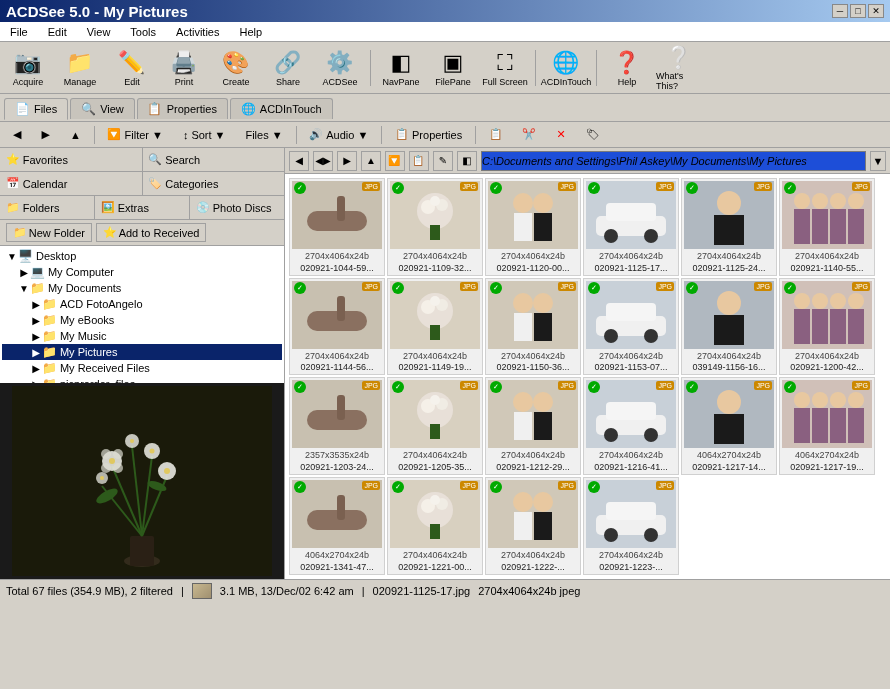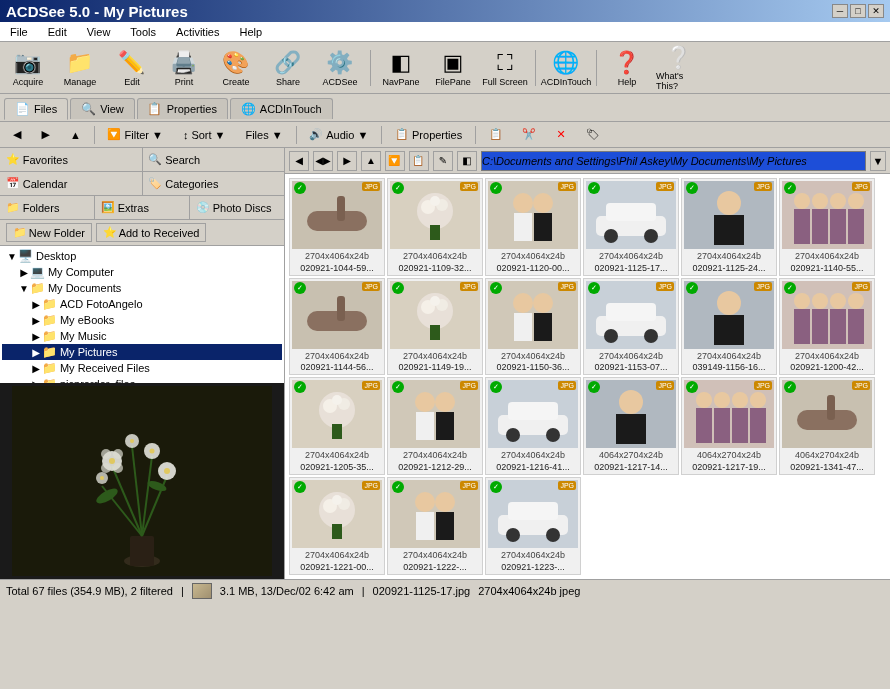--- a/index.html
+++ b/index.html
@@ -800,20 +800,33 @@
               <rect x="12" y="28" width="16" height="35" fill="#8a6080"></rect>
               <rect x="30" y="28" width="16" height="35" fill="#8a6080"></rect>
               <rect x="48" y="28" width="16" height="35" fill="#8a6080"></rect>
               <rect x="66" y="28" width="16" height="35" fill="#8a6080"></rect>
             </svg>
     </div>
     <div class="thumb-info">2704x4064x24b</div>
     <div class="thumb-name">020921-1200-42...</div>
   </div>
         <div class="thumb-item">
+    <div class="thumb-img" style="background: linear-gradient(135deg, #c8b090 0%, #a09070 100%);">
+      <div class="thumb-badge">✓</div>
+      <div class="thumb-badge-right">JPG</div>
+      <svg width="90" height="68" viewBox="0 0 90 68">
+              <rect width="90" height="68" fill="#c8c0b0"></rect>
+              <rect x="15" y="30" width="60" height="20" rx="10" fill="#8a7060"></rect>
+              <rect x="45" y="15" width="8" height="25" rx="3" fill="#7a6050"></rect>
+            </svg>
+    </div>
+    <div class="thumb-info">2357x3535x24b</div>
+    <div class="thumb-name">020921-1203-24...</div>
+  </div>
+        <div class="thumb-item">
     <div class="thumb-img" style="background: linear-gradient(135deg, #d0c8b8 0%, #b0a890 100%);">
       <div class="thumb-badge">✓</div>
       <div class="thumb-badge-right">JPG</div>
       <svg width="90" height="68" viewBox="0 0 90 68">
               <rect width="90" height="68" fill="#d8d0c0"></rect>
               <circle cx="45" cy="30" r="18" fill="#e8e0d8"></circle>
               <circle cx="38" cy="26" r="7" fill="#f5f0e8"></circle>
               <circle cx="52" cy="24" r="6" fill="#f0ece4"></circle>
               <circle cx="45" cy="20" r="5" fill="#f5f2ec"></circle>
               <rect x="40" y="44" width="10" height="15" fill="#2d5a1b"></rect>

